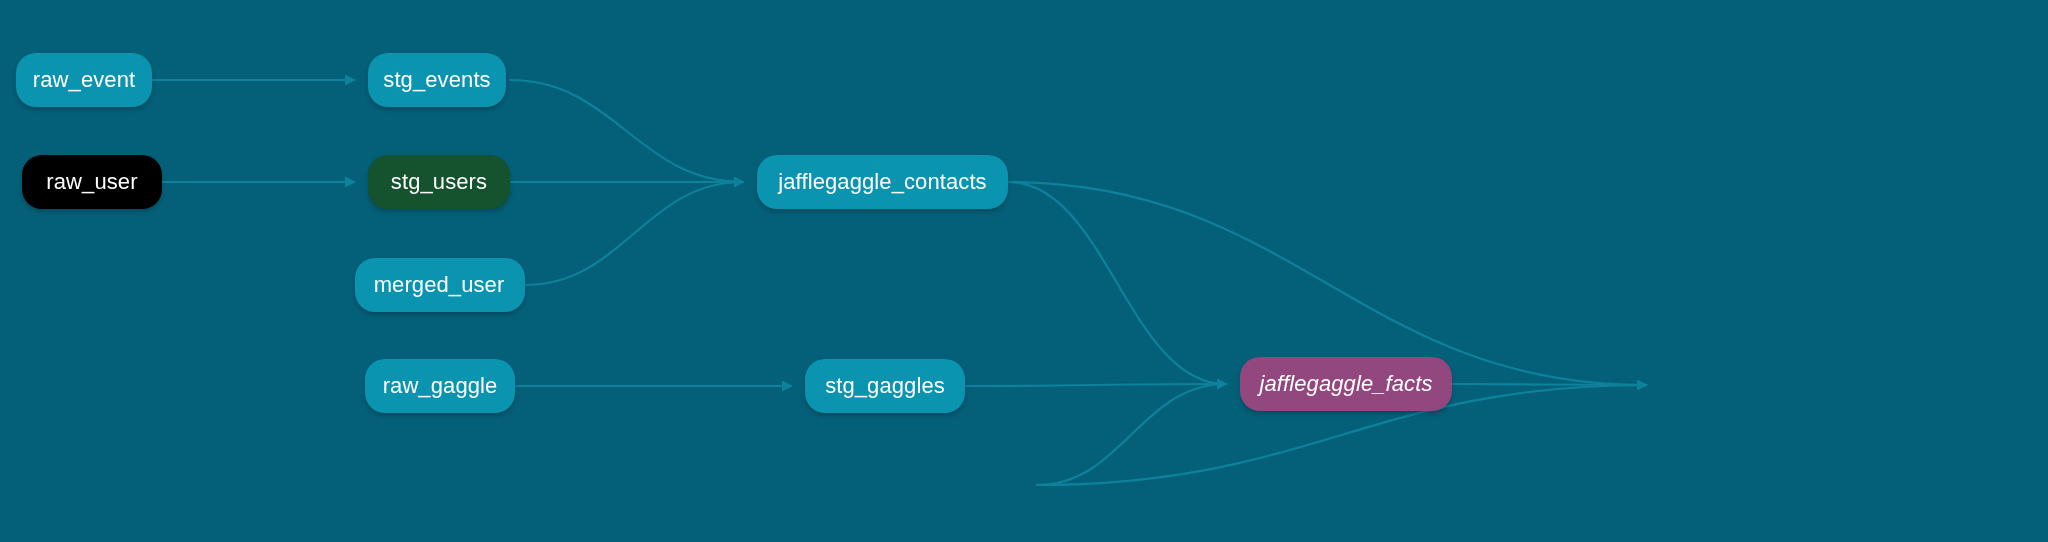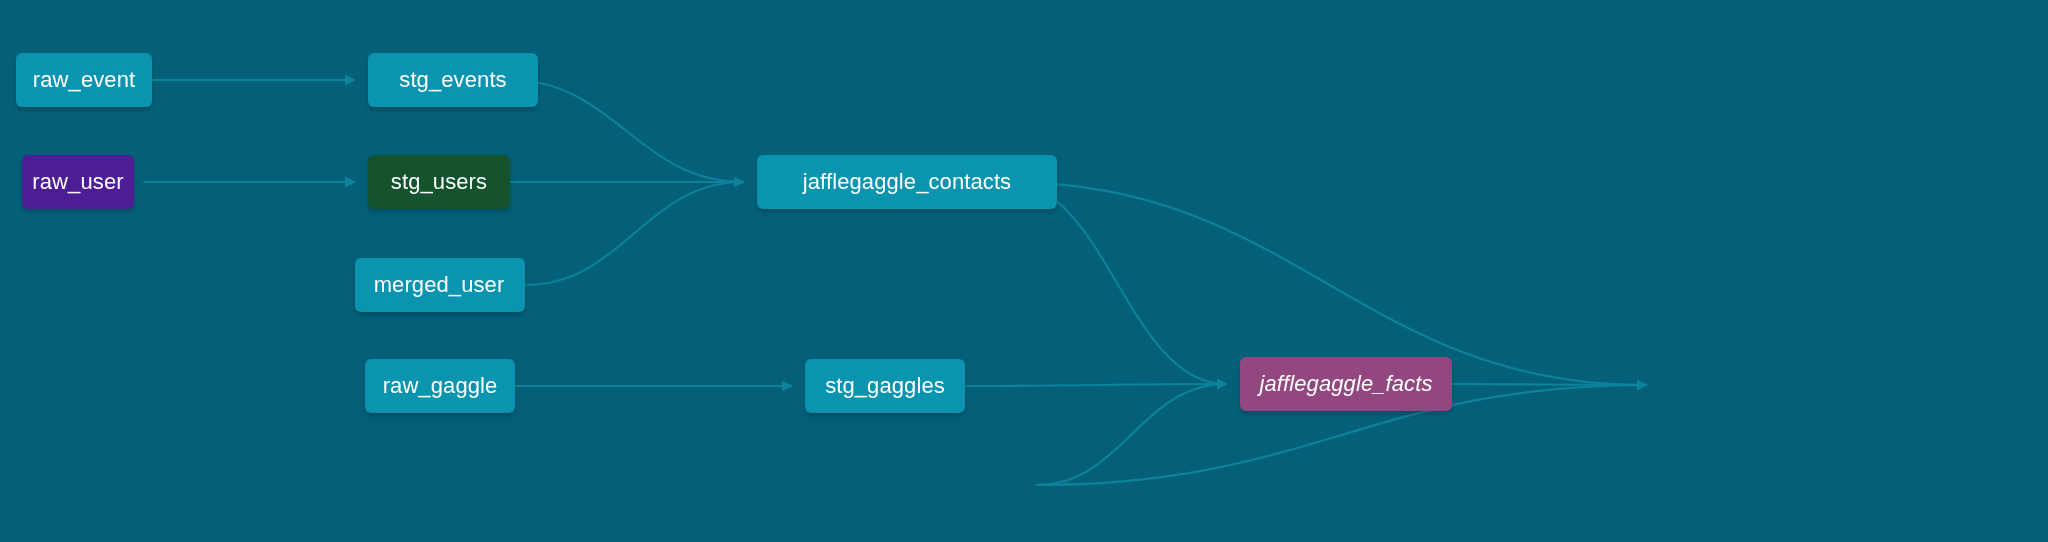--- a/index.html
+++ b/index.html
@@ -39,21 +39,21 @@
     top: 0;
     width: 2048px;
     height: 542px;
   }
   .node {
     position: absolute;
     display: flex;
     align-items: center;
     justify-content: center;
     box-sizing: border-box;
-    border-radius: 6px;
+    border-radius: 20px;
     background: #0b94af;
     color: #ffffff;
     font-size: 22px;
     line-height: 1;
     letter-spacing: 0.1px;
     white-space: nowrap;
     padding: 0 14px;
     box-shadow: 0 3px 4px rgba(0, 30, 40, 0.30);
     cursor: pointer;
   }
@@ -82,33 +82,33 @@
       <path d="M 1037 485 C 1122.05 485, 1140.95 384, 1226 384" class="edge-path" stroke="#0e819b"></path>
       <path d="M 1008 182 C 1295.1 182, 1358.9 385, 1646 385" class="edge-path" stroke="#0e819b"></path>
       <path d="M 1452 384 C 1539.3 384, 1558.7 385, 1646 385" class="edge-path" stroke="#0e819b"></path>
       <polygon points="1648,385 1637,379.5 1637,390.5" class="edge-head" fill="#0e819b"></polygon>
       <path d="M 1037 485 C 1311.05 485, 1371.95 385, 1646 385" class="edge-path" stroke="#0e819b"></path>
     </svg>
   <div id="node-layer">
       <div class="node" style="left: 16px; top: 53px; width: 136px; height: 54px; background: rgb(11, 148, 175); color: rgb(255, 255, 255);">
         <span>raw_event</span>
       </div>
-      <div class="node" style="left: 368px; top: 53px; width: 170px; height: 54px; background: rgb(11, 148, 175); color: rgb(255, 255, 255);">
+      <div class="node" style="left: 368px; top: 53px; width: 138px; height: 54px; background: rgb(11, 148, 175); color: rgb(255, 255, 255);">
         <span>stg_events</span>
       </div>
-      <div class="node" style="left: 22px; top: 155px; width: 112px; height: 54px; background: #4c1d95; color: rgb(255, 255, 255);">
+      <div class="node" style="left: 22px; top: 155px; width: 140px; height: 54px; background: #000000; color: rgb(255, 255, 255);">
         <span>raw_user</span>
       </div>
       <div class="node" style="left: 368px; top: 155px; width: 142px; height: 54px; background: #14532d; color: rgb(255, 255, 255);">
         <span>stg_users</span>
       </div>
       <div class="node" style="left: 355px; top: 258px; width: 170px; height: 54px; background: rgb(11, 148, 175); color: rgb(255, 255, 255); padding-left: 12px;">
         <span>merged_user</span>
       </div>
-      <div class="node" style="left: 757px; top: 155px; width: 300px; height: 54px; background: rgb(11, 148, 175); color: rgb(255, 255, 255);">
+      <div class="node" style="left: 757px; top: 155px; width: 251px; height: 54px; background: rgb(11, 148, 175); color: rgb(255, 255, 255);">
         <span>jafflegaggle_contacts</span>
       </div>
       <div class="node" style="left: 365px; top: 359px; width: 150px; height: 54px; background: rgb(11, 148, 175); color: rgb(255, 255, 255);">
         <span>raw_gaggle</span>
       </div>
       <div class="node" style="left: 805px; top: 359px; width: 160px; height: 54px; background: rgb(11, 148, 175); color: rgb(255, 255, 255);">
         <span>stg_gaggles</span>
       </div>
       <div class="node highlight" style="left: 1240px; top: 357px; width: 212px; height: 54px; background: rgb(147, 71, 127); color: rgb(255, 255, 255); font-style: italic;">
         <span>jafflegaggle_facts</span>

